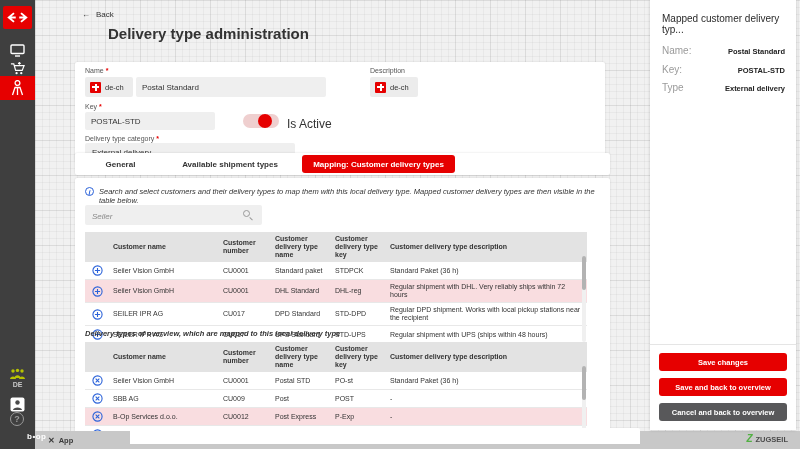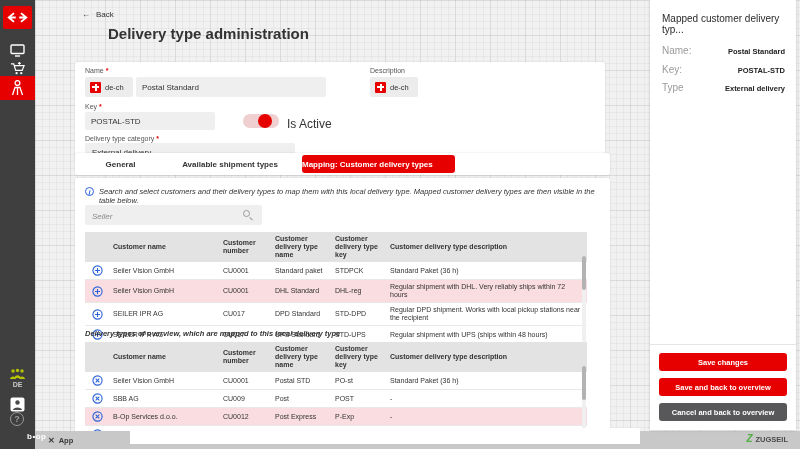--- a/index.html
+++ b/index.html
@@ -64,21 +64,21 @@
   .toggle .knob { position:absolute; left:15px; top:0px; width:14px; height:14px; background:#e60000; border-radius:50%; }
   .toggle-label { position:absolute; font-size:12px; color:#333; }
   .select { position:absolute; height:18px; background:#efefef; border-radius:2px; display:flex; align-items:center;
             justify-content:space-between; padding:0 7px; font-size:8px; color:#333; cursor:pointer; }
   .chev { font-size:8px; color:#555; }
 
   
   .tab { position:absolute; top:0; height:22px; display:flex; align-items:center; justify-content:center;
          font-size:8px; font-weight:bold; color:#333; cursor:pointer; }
   .tab-active { position:absolute; top:2px; height:18px; background:#e60000; border-radius:3px; color:#fff;
-                display:flex; align-items:center; justify-content:flex-start; font-size:8px; font-weight:bold; cursor:pointer; }
+                display:flex; align-items:center; justify-content:center; font-size:8px; font-weight:bold; cursor:pointer; }
 
   
   .info-row { position:absolute; left:10px; top:9px; right:10px; display:flex; gap:5px; align-items:flex-start; }
   .info-ic { flex:none; width:9px; height:9px; border:1px solid #2b62d9; border-radius:50%; color:#2b62d9;
              font-size:7px; font-weight:bold; font-style:italic; text-align:center; line-height:9px; margin-top:0px; }
   .info-text { font-size:7.5px; font-style:italic; color:#333; line-height:1.2; }
   .search-box { position:absolute; left:10px; top:27px; width:177px; height:20px; background:#efefef; border-radius:2px; }
   .search-input { width:100%; height:100%; background:transparent; border:none; padding:0 24px 0 7px;
                   font-family:"Liberation Sans",sans-serif; font-size:8px; font-style:italic; color:#8a8a8a; }
   .search-ic { position:absolute; right:12px; top:5px; width:7px; height:7px; border:1px solid #999; border-radius:50%; }

